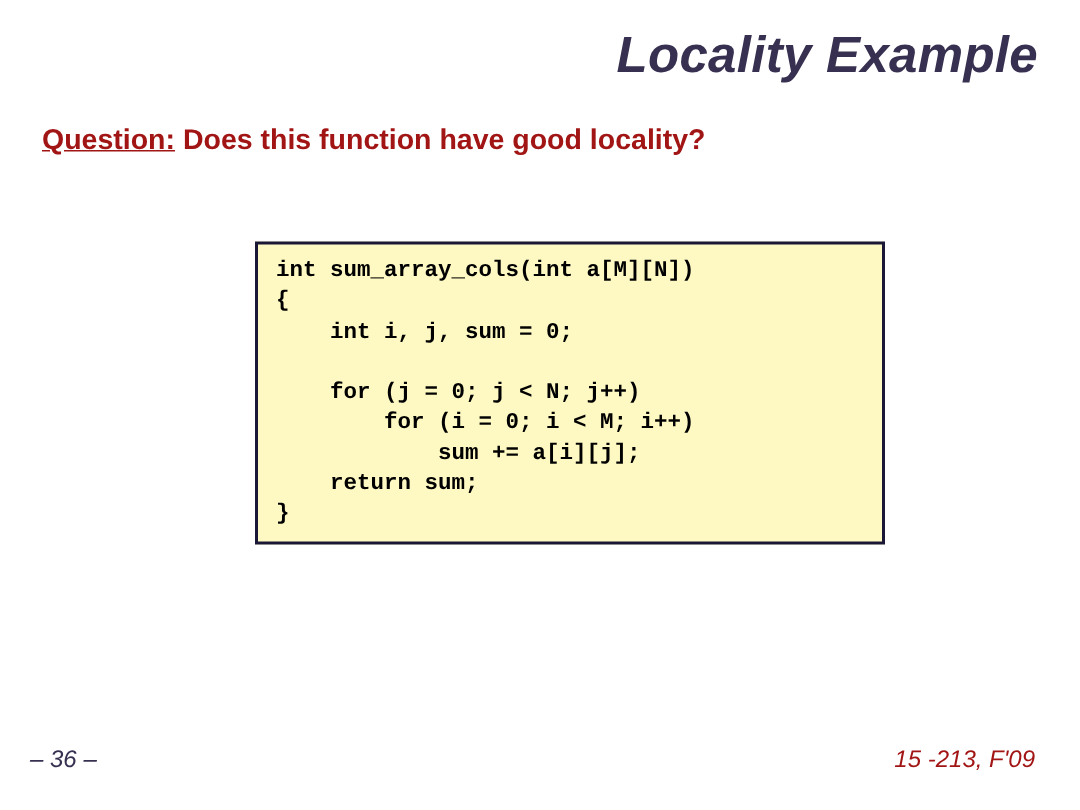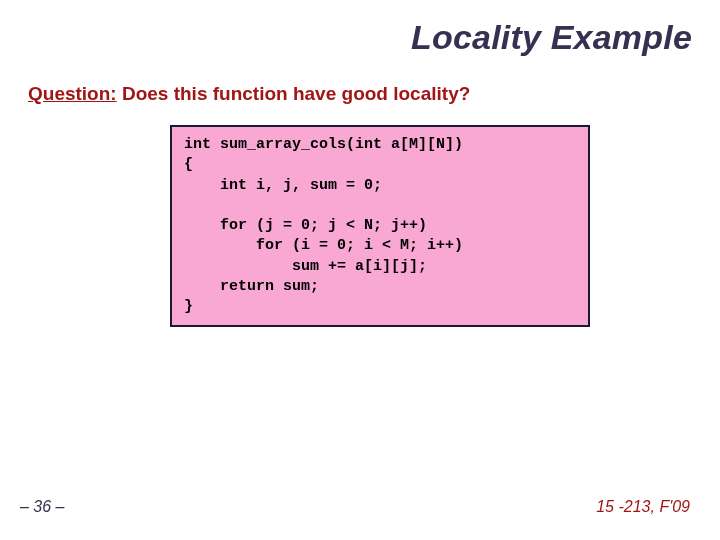--- a/index.html
+++ b/index.html
@@ -22,30 +22,30 @@
     font-style: italic;
     color: #373050;
     margin-bottom: 26px;
     letter-spacing: 0.2px;
     text-align: right;
   }
   .question {
     font-size: 19px;
     font-weight: bold;
     color: #a21515;
-    margin-bottom: 20px;
+    margin-bottom: 56px;
   }
   .question .qword {
     text-decoration: underline;
   }
   .codebox {
     width: 420px;
     margin-left: 142px;
     border: 2px solid #1a1836;
-    background: #f9a8d4;
+    background: #fef9c3;
     padding: 8px 12px 8px 12px;
   }
   .codebox pre {
     font-family: "Courier New", Courier, monospace;
     font-size: 15px;
     font-weight: bold;
     color: #000000;
     line-height: 1.35;
     white-space: pre;
   }

